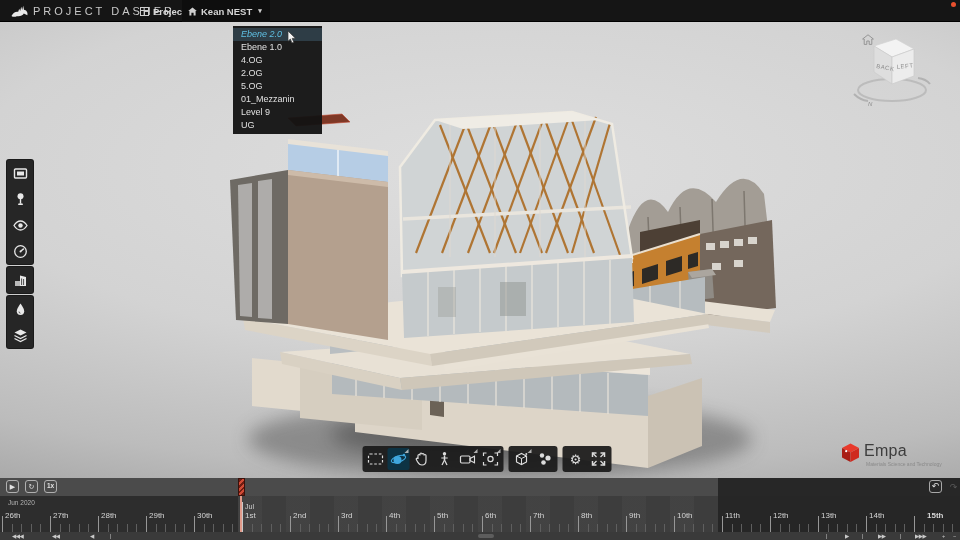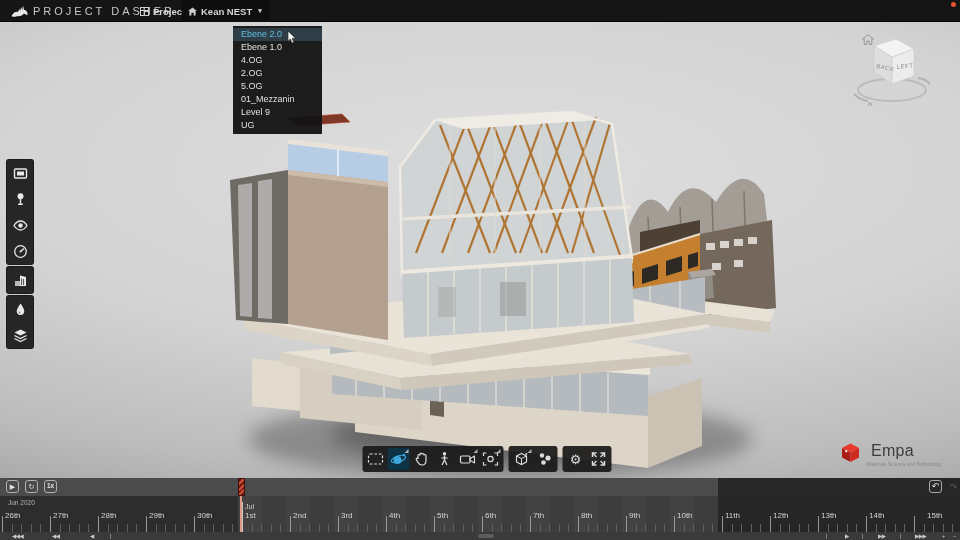--- a/index.html
+++ b/index.html
@@ -29,21 +29,21 @@
   
   #viewport { position:absolute; left:0; top:22px; width:960px; height:456px;
     background:radial-gradient(130% 95% at 52% 32%, #dedede 0%, #d3d3d3 42%, #bcbcbc 70%, #8f8f8f 100%);
     overflow:hidden; }
 
   
   #level-menu { position:absolute; left:233px; top:4px; width:89px;
     background:rgba(18,18,18,0.95); z-index:50; padding:2px 0; }
   .menu-item { height:13px; line-height:13px; padding-left:8px; font-size:9px;
     color:#e0e0e0; white-space:nowrap; }
-  .menu-item.active { background:#2e3d46; color:#5fc0e4; }
+  .menu-item.active { background:#2e3d46; color:#5fc0e4;font-style:italic; }
   #cursor-ptr { position:absolute; left:287px; top:9px; z-index:55; }
 
   
   .side-box { position:absolute; left:7px; width:26px; background:#262626;
     border-radius:2px; box-shadow:0 0 0 1px #1a1a1a; display:flex; flex-direction:column;
     align-items:center; z-index:30; }
   .side-cell { width:26px; height:26px; display:flex; align-items:center; justify-content:center; }
 
   
   #cube-area { position:absolute; right:14px; top:6px; width:104px; height:92px; z-index:25; }
@@ -56,21 +56,21 @@
   .tb-group { background:rgba(26,26,26,0.93); border-radius:3px; padding:2px; display:flex; gap:1px; }
   .tb-cell { position:relative; width:22px; height:22px; border-radius:2px;
     display:flex; align-items:center; justify-content:center; color:#dcdcdc; }
   .tb-cell.active { background:#0d3344; }
   .tb-cell .flyout { position:absolute; top:1px; right:1px; width:0; height:0;
     border-left:4px solid transparent; border-bottom:4px solid #c9c9c9; opacity:.85; }
   .gear-glyph { font-size:13px; color:#dcdcdc; line-height:1; }
 
   
   #empa-logo { position:absolute; right:10px; top:420px; width:110px; z-index:20; }
-  #empa-row { display:flex; align-items:flex-start; gap:10px; }
+  #empa-row { display:flex; align-items:flex-start; gap:3px; }
   #empa-word { font-size:16px; color:#3d3d3d; letter-spacing:0.3px; }
   #empa-sub { font-size:5px; color:#8a8a8a; margin:-2px 0 0 26px; white-space:nowrap; }
 
   
   #timeline { position:absolute; left:0; top:478px; width:960px; height:62px; background:#272727; }
   #scrubbar { position:absolute; left:0; top:0; width:960px; height:18px; background:#272727; }
   #scrub-light { position:absolute; left:0; top:0; width:718px; height:18px; background:#4b4b4b; }
   #play-controls { position:absolute; left:6px; top:2px; display:flex; gap:6px; z-index:5; }
   .pc-btn { width:13px; height:13px; border:1px solid #b0b0b0; border-radius:3px;
     color:#e2e2e2; font-size:7px; display:flex; align-items:center; justify-content:center;
@@ -577,21 +577,21 @@
         <div class="tick-minor" style="left: 837.2px;"></div>
         <div class="tick-minor" style="left: 846.8px;"></div>
         <div class="tick-minor" style="left: 856.4px;"></div>
         <div class="tick-major" style="left: 866px;"></div>
         <div class="day-label" style="left: 869px;">14th</div>
         <div class="tick-minor" style="left: 875.6px;"></div>
         <div class="tick-minor" style="left: 885.2px;"></div>
         <div class="tick-minor" style="left: 894.8px;"></div>
         <div class="tick-minor" style="left: 904.4px;"></div>
         <div class="tick-major" style="left: 914px;"></div>
-        <div class="day-label" style="left: 927px;">15th</div>
+        <div class="day-label" style="left: 927px; font-weight: bold;">15th</div>
         <div class="tick-minor" style="left: 923.6px;"></div>
         <div class="tick-minor" style="left: 933.2px;"></div>
         <div class="tick-minor" style="left: 942.8px;"></div>
         <div class="tick-minor" style="left: 952.4px;"></div>
       </div>
     <div id="playhead-line" style="left: 240px;"></div>
 
     <div id="minibar">
       <div id="mini-handle"></div>
     <span class="mini-ctl" style="left: 12px;">◀◀◀</span>

